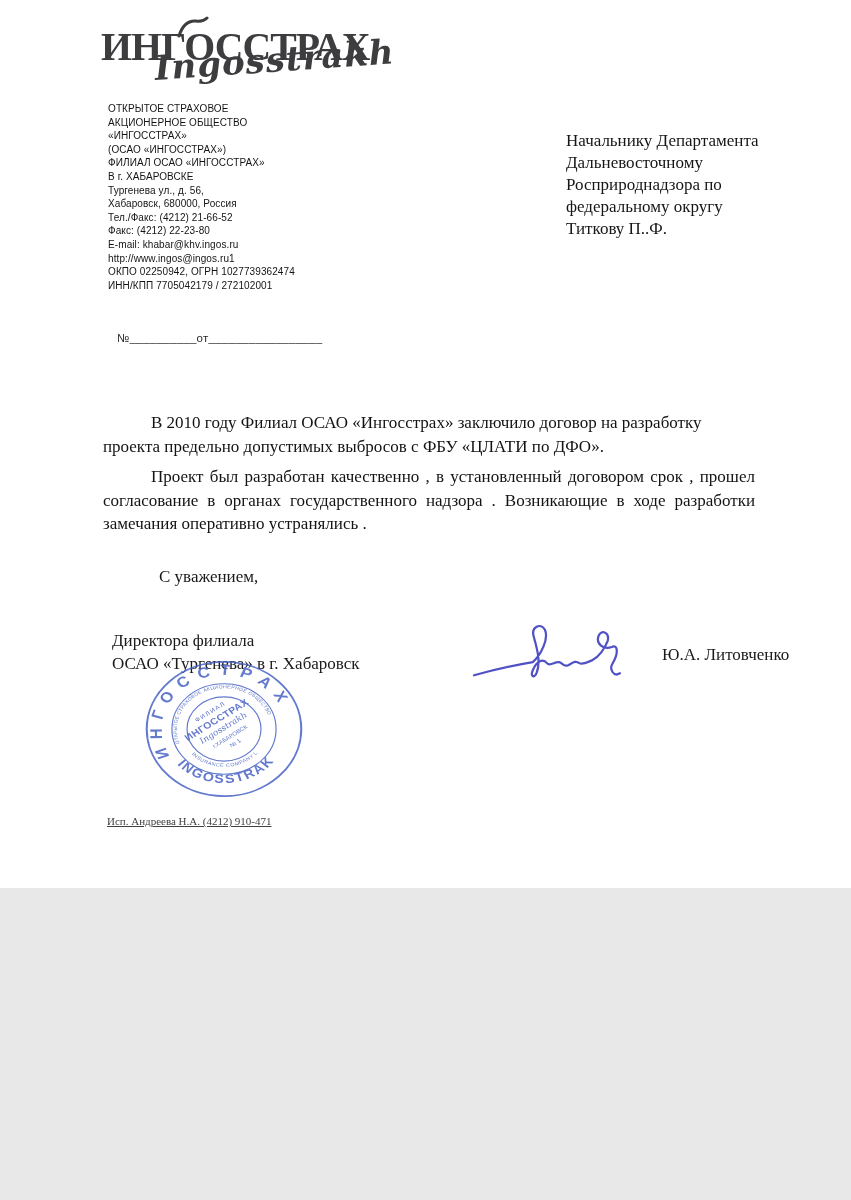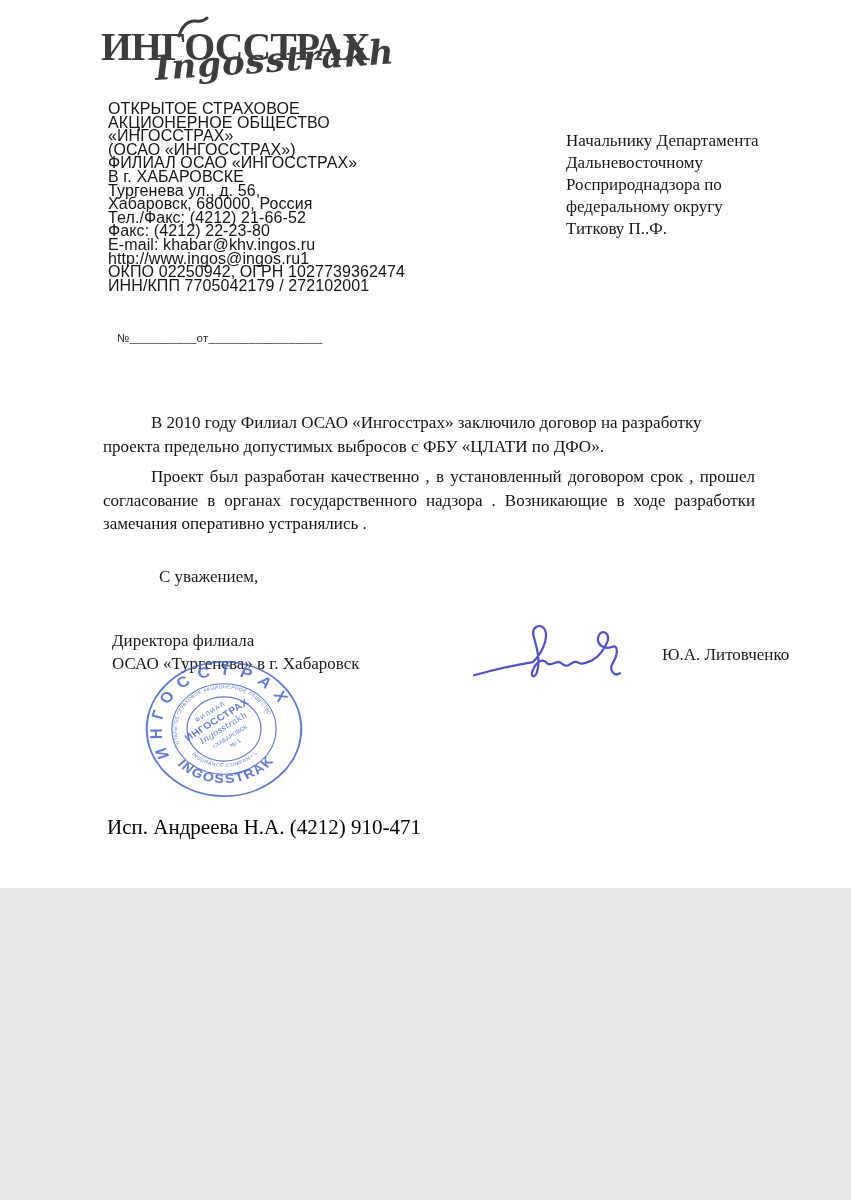--- a/index.html
+++ b/index.html
@@ -18,21 +18,21 @@
   .logo-lat{
     position:absolute;left:156px;top:48px;
     font-family:"DejaVu Serif",serif;font-style:italic;font-weight:bold;
     font-size:34px;color:#3d3d40;transform:rotate(-4deg);
     transform-origin:left bottom;white-space:nowrap;letter-spacing:1px;
   }
   .logo-accent{position:absolute;left:176px;top:16px;}
   
   .sender{
     position:absolute;left:108px;top:102px;
-    font-family:"Liberation Sans",sans-serif;font-size:16px;
+    font-family:"Liberation Sans",sans-serif;font-size:10px;
     line-height:13.6px;color:#141414;letter-spacing:0.1px;
   }
   .sender div{white-space:nowrap;}
   
   .refline{
     position:absolute;left:117px;top:293px;
     font-family:"Liberation Sans",sans-serif;font-size:11.5px;color:#2a2a2a;
     letter-spacing:0.3px;
     margin-top:39px;
   }
@@ -51,21 +51,21 @@
   
   .salutation{position:absolute;left:159px;top:567px;font-size:17px;}
   .signer-title{position:absolute;left:112px;top:630px;font-size:17px;line-height:22.5px;}
   .signer-name{position:absolute;left:662px;top:645px;font-size:17px;}
   .signature{position:absolute;left:470px;top:616px;}
   
   .stamp{position:absolute;left:140px;top:656px;opacity:0.84;}
   .stamp text{fill:#4560c4;}
   .stamp .ring{stroke:#4560c4;fill:none;}
   
-  .executor{position:absolute;left:107px;top:815px;font-size:21px;color:#000000;}
+  .executor{position:absolute;left:107px;top:815px;font-size:11px;color:#404040;text-decoration:underline;}
   
   .speck{position:absolute;border-radius:50%;background:rgba(90,90,90,0.10);}
   .speck.s1{left:293px;top:1079px;width:5px;height:4px;}
   .speck.s2{left:377px;top:1061px;width:4px;height:4px;}
 </style>
 </head>
 <body>
 
 <div class="page">
 

